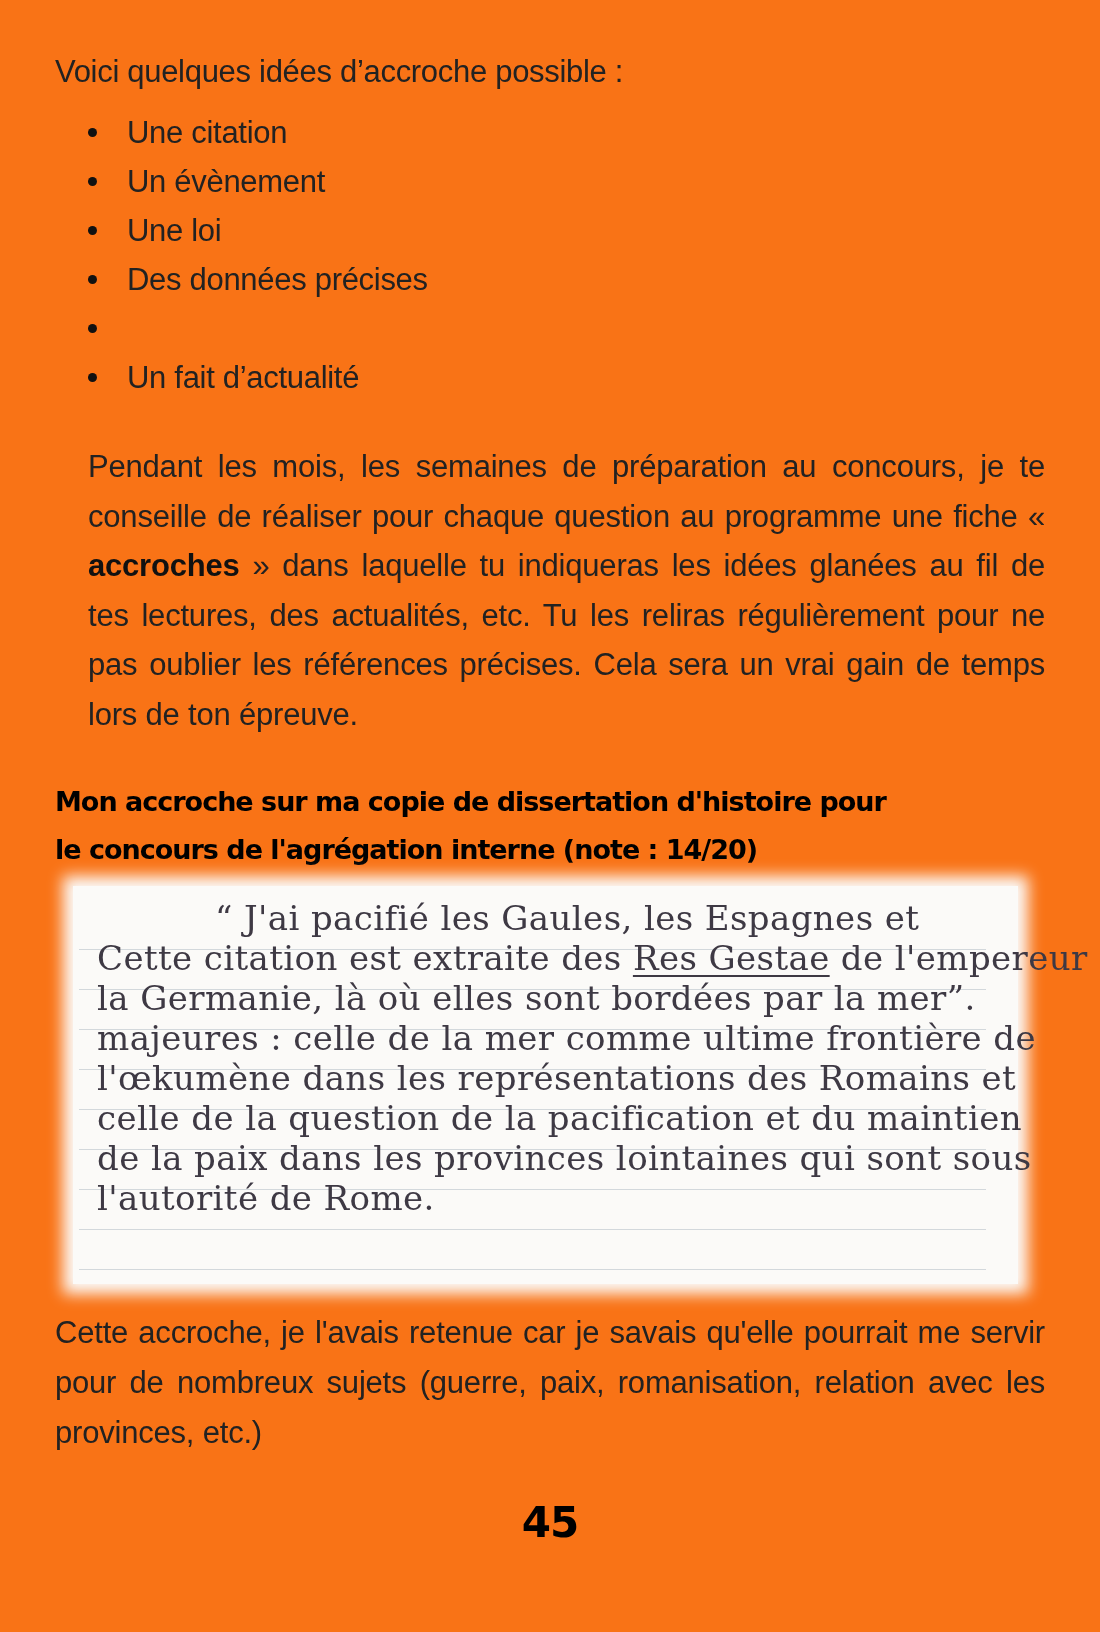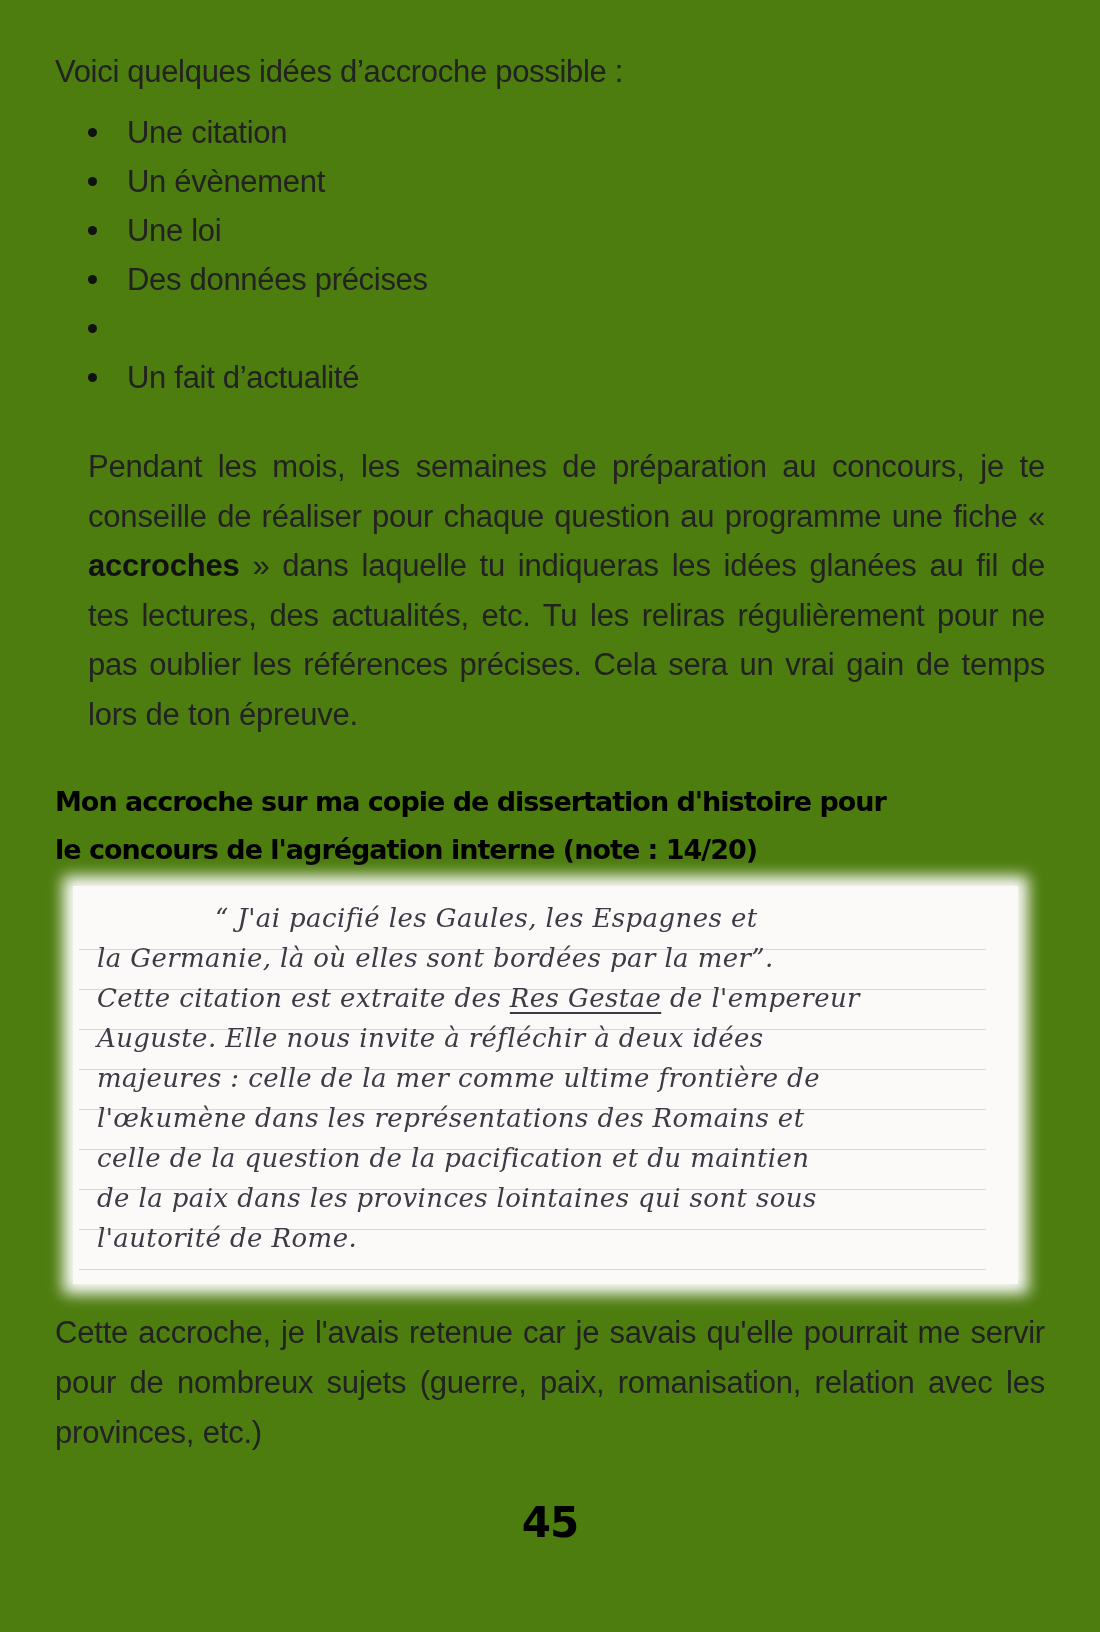--- a/index.html
+++ b/index.html
@@ -6,21 +6,21 @@
   html, body { background: #ffffff; }
   body {
     width: 1100px; height: 1632px;
     font-family: "Liberation Sans", "DejaVu Sans", sans-serif;
     color: #1f1f1f;
     overflow: hidden;
   }
   .page {
     width: 1100px; height: 1632px;
     padding: 52px 55px 0 55px;
-    background: #4d7c0f;
+    background: #f97316;
     position: relative;
   }
 
   
   .intro {
     font-size: 31px;
     font-weight: 300;
     line-height: 40px;
     letter-spacing: -0.3px;
     color: #222;
@@ -91,22 +91,21 @@
     background: repeating-linear-gradient(
       to bottom,
       transparent 0px, transparent 38.6px,
       rgba(150,165,178,0.40) 38.6px, rgba(150,165,178,0.40) 40px
     );
   }
   .hw-text {
     position: absolute;
     left: 24px; right: 60px; top: 12px;
     font-family: "DejaVu Serif", serif;
-    font-style: italic;
-    font-size: 26px;
+    font-size: 34px;
     line-height: 40px;
     letter-spacing: 0.4px;
     color: #3e3944;
   }
   .hw-line { height: 40px; white-space: nowrap; }
   .hw-line.indent { padding-left: 118px; }
   .hw-underline {
     text-decoration: underline;
     text-decoration-thickness: 2px;
     text-underline-offset: 5px;
@@ -171,23 +170,22 @@
 
   <div class="hand-heading">
     <div>Mon accroche sur ma copie de dissertation d'histoire pour</div>
     <div>le concours de l'agrégation interne (note : 14/20)</div>
   </div>
 
   <div class="scan">
     <div class="ruled-lines"></div>
     <div class="hw-text">
       <div class="hw-line indent"><span>“ J'ai pacifié les Gaules, les Espagnes et</span><span class="hw-underline"></span><span></span></div>
+      <div class="hw-line"><span>Cette citation est extraite des </span><span class="hw-underline">Res Gestae</span><span> de l'empereur</span></div>
       <div class="hw-line"><span>la Germanie, là où elles sont bordées par la mer”.</span><span class="hw-underline"></span><span></span></div>
-      <div class="hw-line"><span>Cette citation est extraite des </span><span class="hw-underline">Res Gestae</span><span> de l'empereur</span></div>
-      <div class="hw-line"><span>Auguste. Elle nous invite à réfléchir à deux idées</span><span class="hw-underline"></span><span></span></div>
       <div class="hw-line"><span>majeures : celle de la mer comme ultime frontière de</span><span class="hw-underline"></span><span></span></div>
       <div class="hw-line"><span>l'œkumène dans les représentations des Romains et</span><span class="hw-underline"></span><span></span></div>
       <div class="hw-line"><span>celle de la question de la pacification et du maintien</span><span class="hw-underline"></span><span></span></div>
       <div class="hw-line"><span>de la paix dans les provinces lointaines qui sont sous</span><span class="hw-underline"></span><span></span></div>
       <div class="hw-line"><span>l'autorité de Rome.</span><span class="hw-underline"></span><span></span></div>
     </div>
   </div>
 
   <p class="outro">Cette accroche, je l'avais retenue car je savais qu'elle pourrait me servir pour de nombreux sujets (guerre, paix, romanisation, relation avec les provinces, etc.)</p>
 

